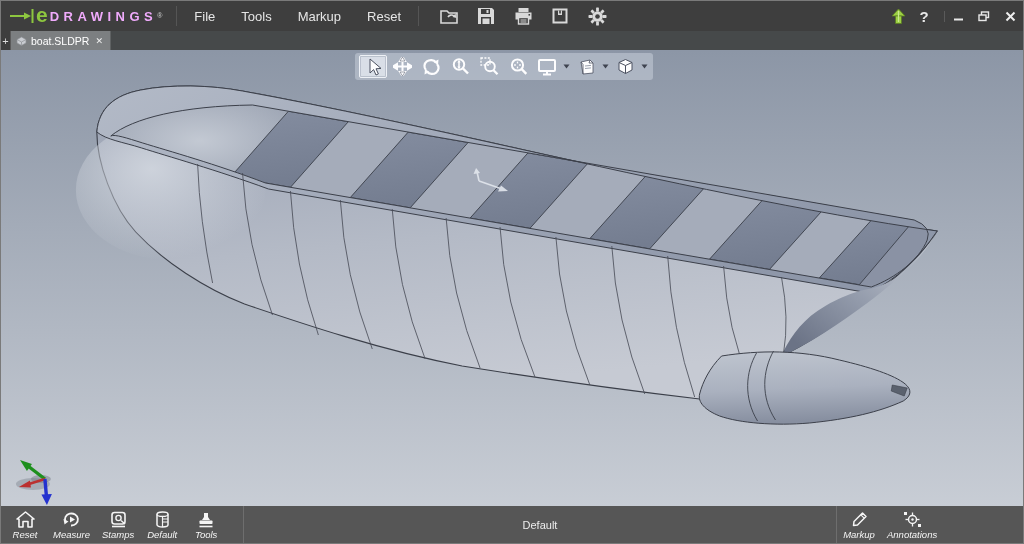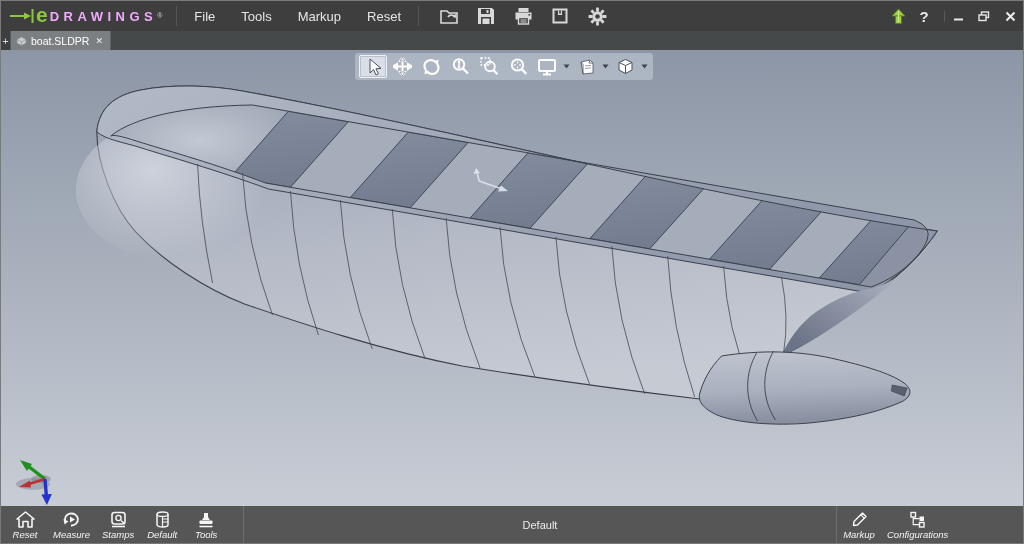--- a/index.html
+++ b/index.html
@@ -454,24 +454,28 @@
     </div>
     <div class="sb-group sb-right">
       <div class="sb-btn">
         <svg width="17" height="17" viewBox="0 0 17 17">
           <path d="M11.5,2 L15,5.5 L6.5,14 L2.5,14.5 L3,10.5 Z" fill="none" stroke="#f5f5f5" stroke-width="1.5" stroke-linejoin="round"></path>
           <line x1="9.8" y1="3.8" x2="13.2" y2="7.2" stroke="#f5f5f5" stroke-width="1.2"></line>
         </svg>
         <span class="lbl">Markup</span>
       </div>
       <div class="sb-btn">
-        <svg width="18" height="17" viewBox="0 0 18 17">
-          <rect x="2" y="1.5" width="4.5" height="4.5" fill="none" stroke="#f5f5f5" stroke-width="1.4"></rect>
-          <rect x="10.5" y="5.5" width="4.5" height="4.5" fill="#f5f5f5"></rect>
-          <rect x="10.5" y="11.5" width="4.5" height="4.5" fill="none" stroke="#f5f5f5" stroke-width="1.4"></rect>
-          <path d="M4.2,6 L4.2,13.7 L10.5,13.7 M4.2,7.7 L10.5,7.7" fill="none" stroke="#f5f5f5" stroke-width="1.2"></path>
-        </svg>
-        <span class="lbl">Configurations</span>
+        <svg width="19" height="17" viewBox="0 0 19 17">
+          <circle cx="9.5" cy="8.5" r="4" fill="none" stroke="#f5f5f5" stroke-width="1.5"></circle>
+          <circle cx="9.5" cy="8.5" r="1.2" fill="#f5f5f5"></circle>
+          <line x1="9.5" y1="1.5" x2="9.5" y2="4.5" stroke="#f5f5f5" stroke-width="1.3"></line>
+          <line x1="9.5" y1="12.5" x2="9.5" y2="15.5" stroke="#f5f5f5" stroke-width="1.3"></line>
+          <line x1="2.5" y1="8.5" x2="5.5" y2="8.5" stroke="#f5f5f5" stroke-width="1.3"></line>
+          <line x1="13.5" y1="8.5" x2="16.5" y2="8.5" stroke="#f5f5f5" stroke-width="1.3"></line>
+          <rect x="1" y="1" width="3" height="3" fill="#f5f5f5"></rect>
+          <rect x="15" y="13" width="3" height="3" fill="#f5f5f5"></rect>
+        </svg>
+        <span class="lbl">Annotations</span>
       </div>
     </div>
   </div>
 
 </div>
 
 </body></html>

